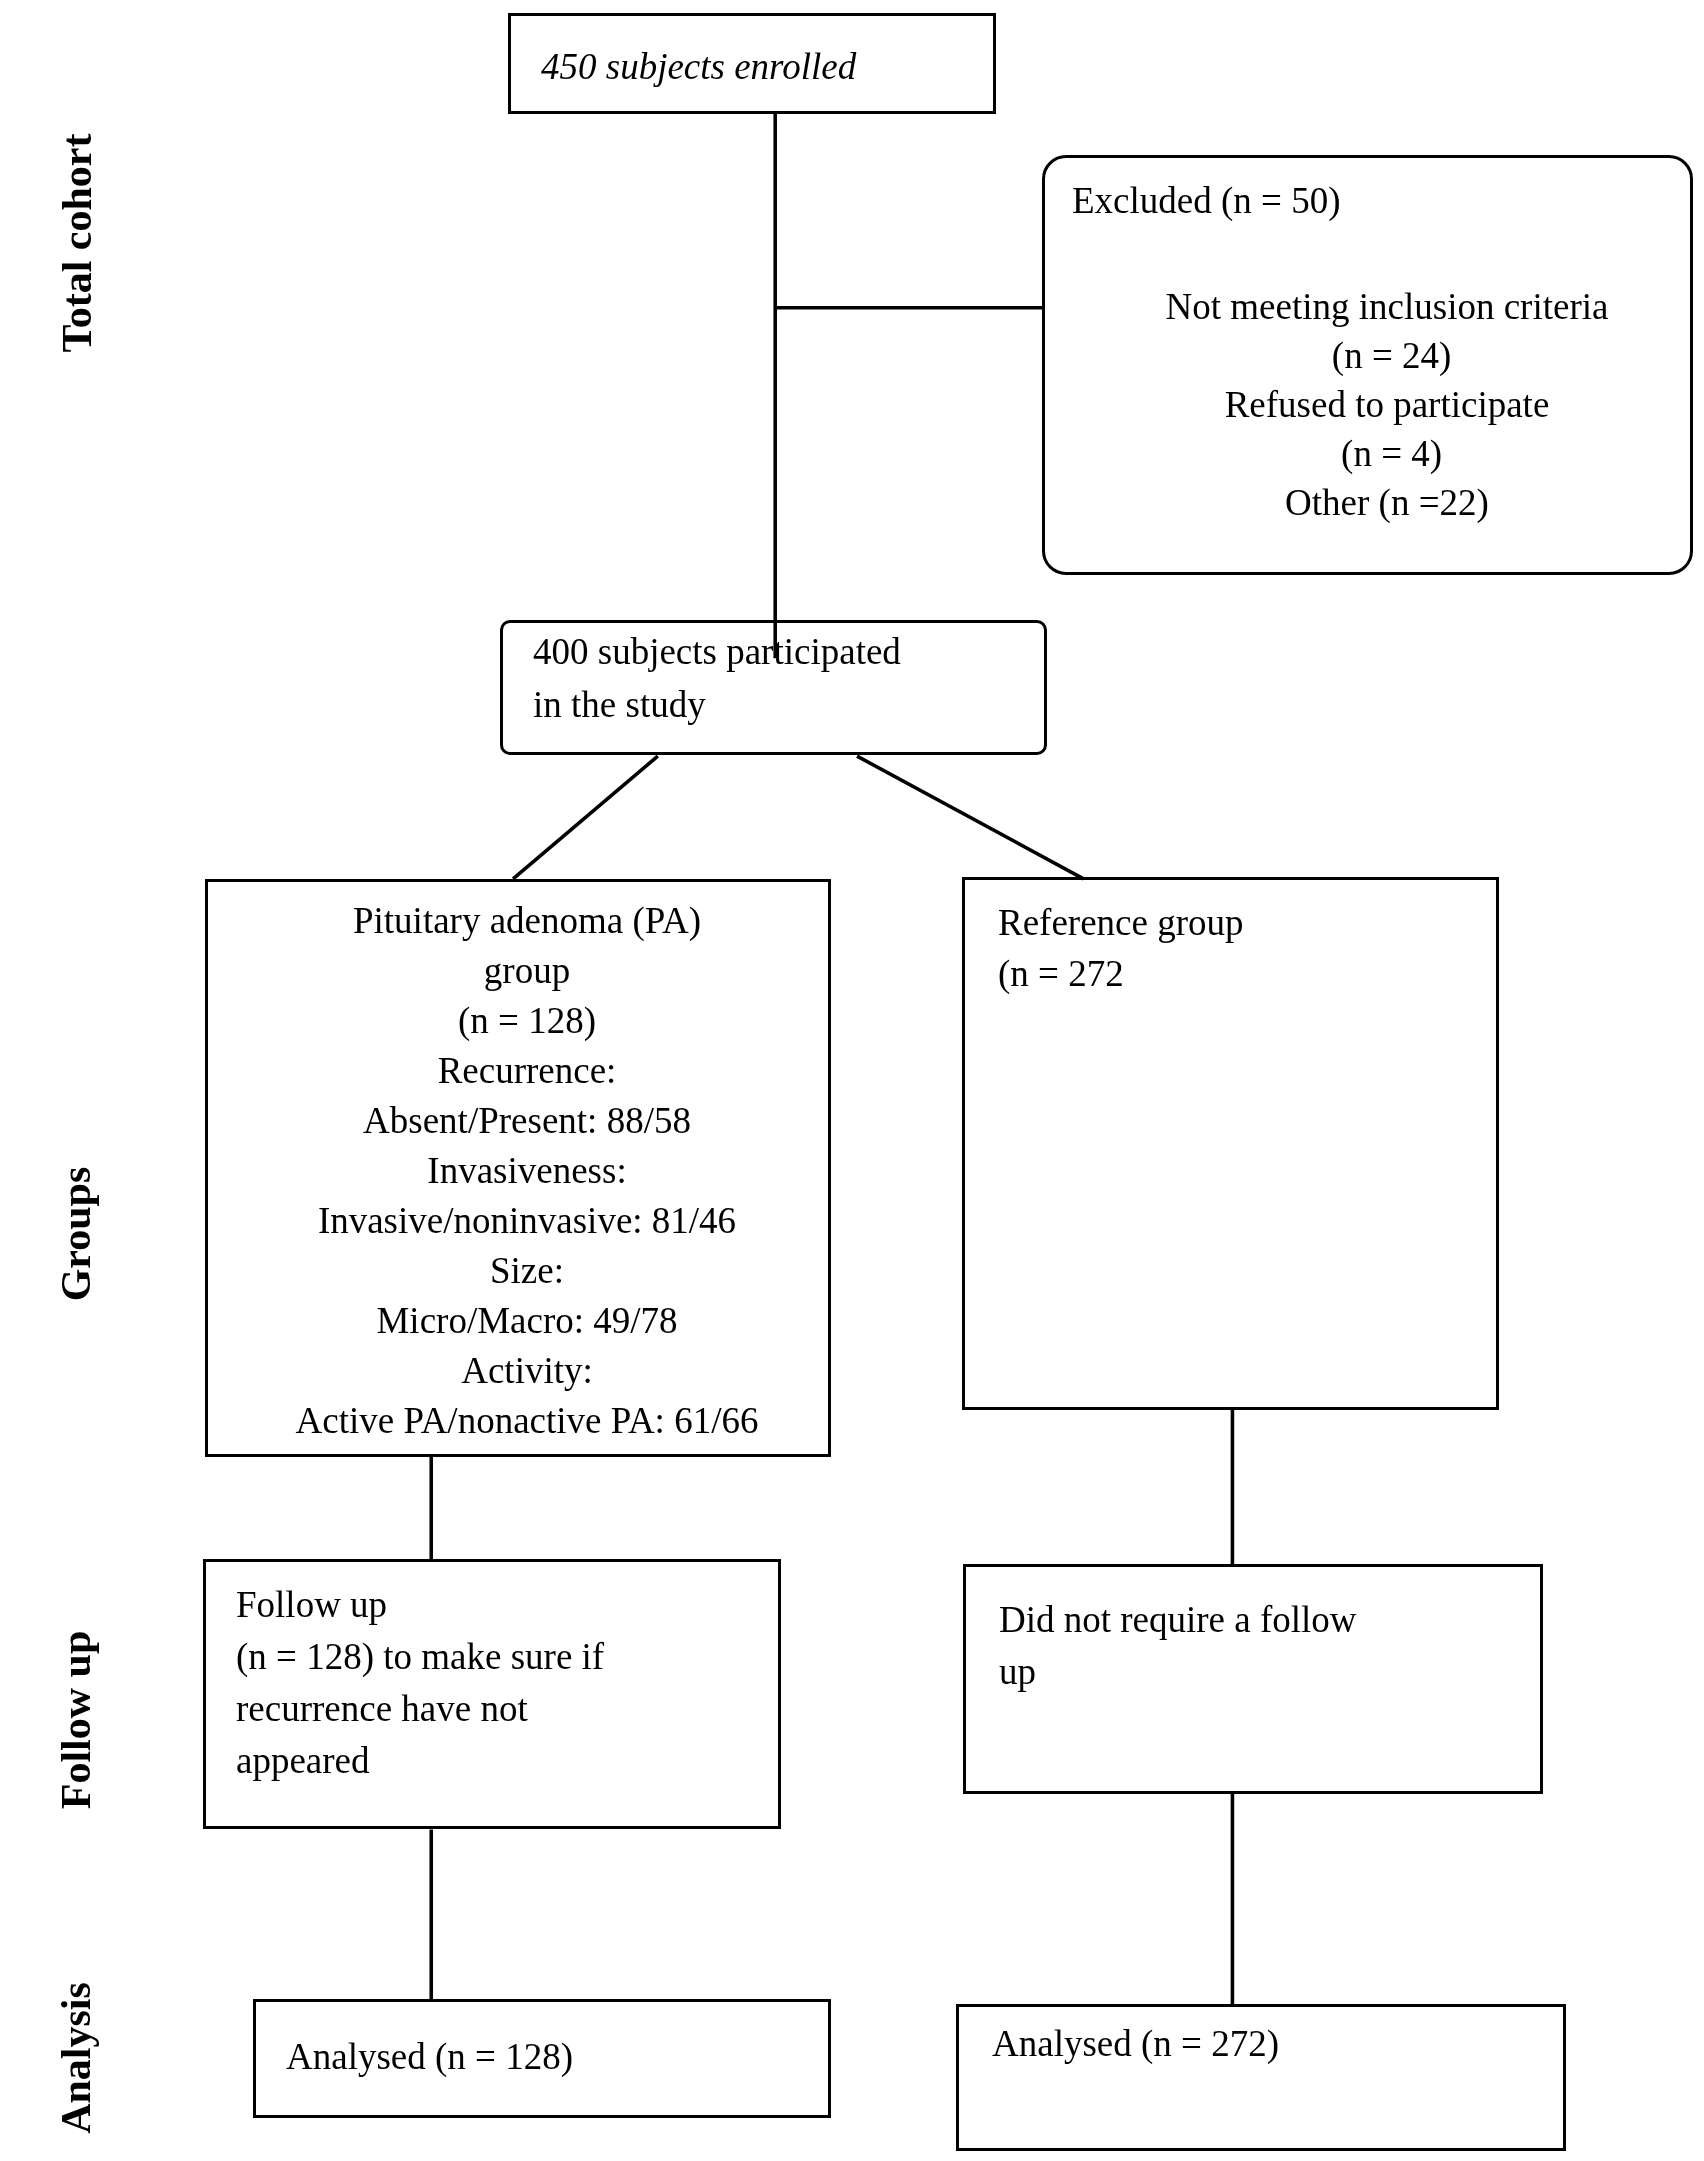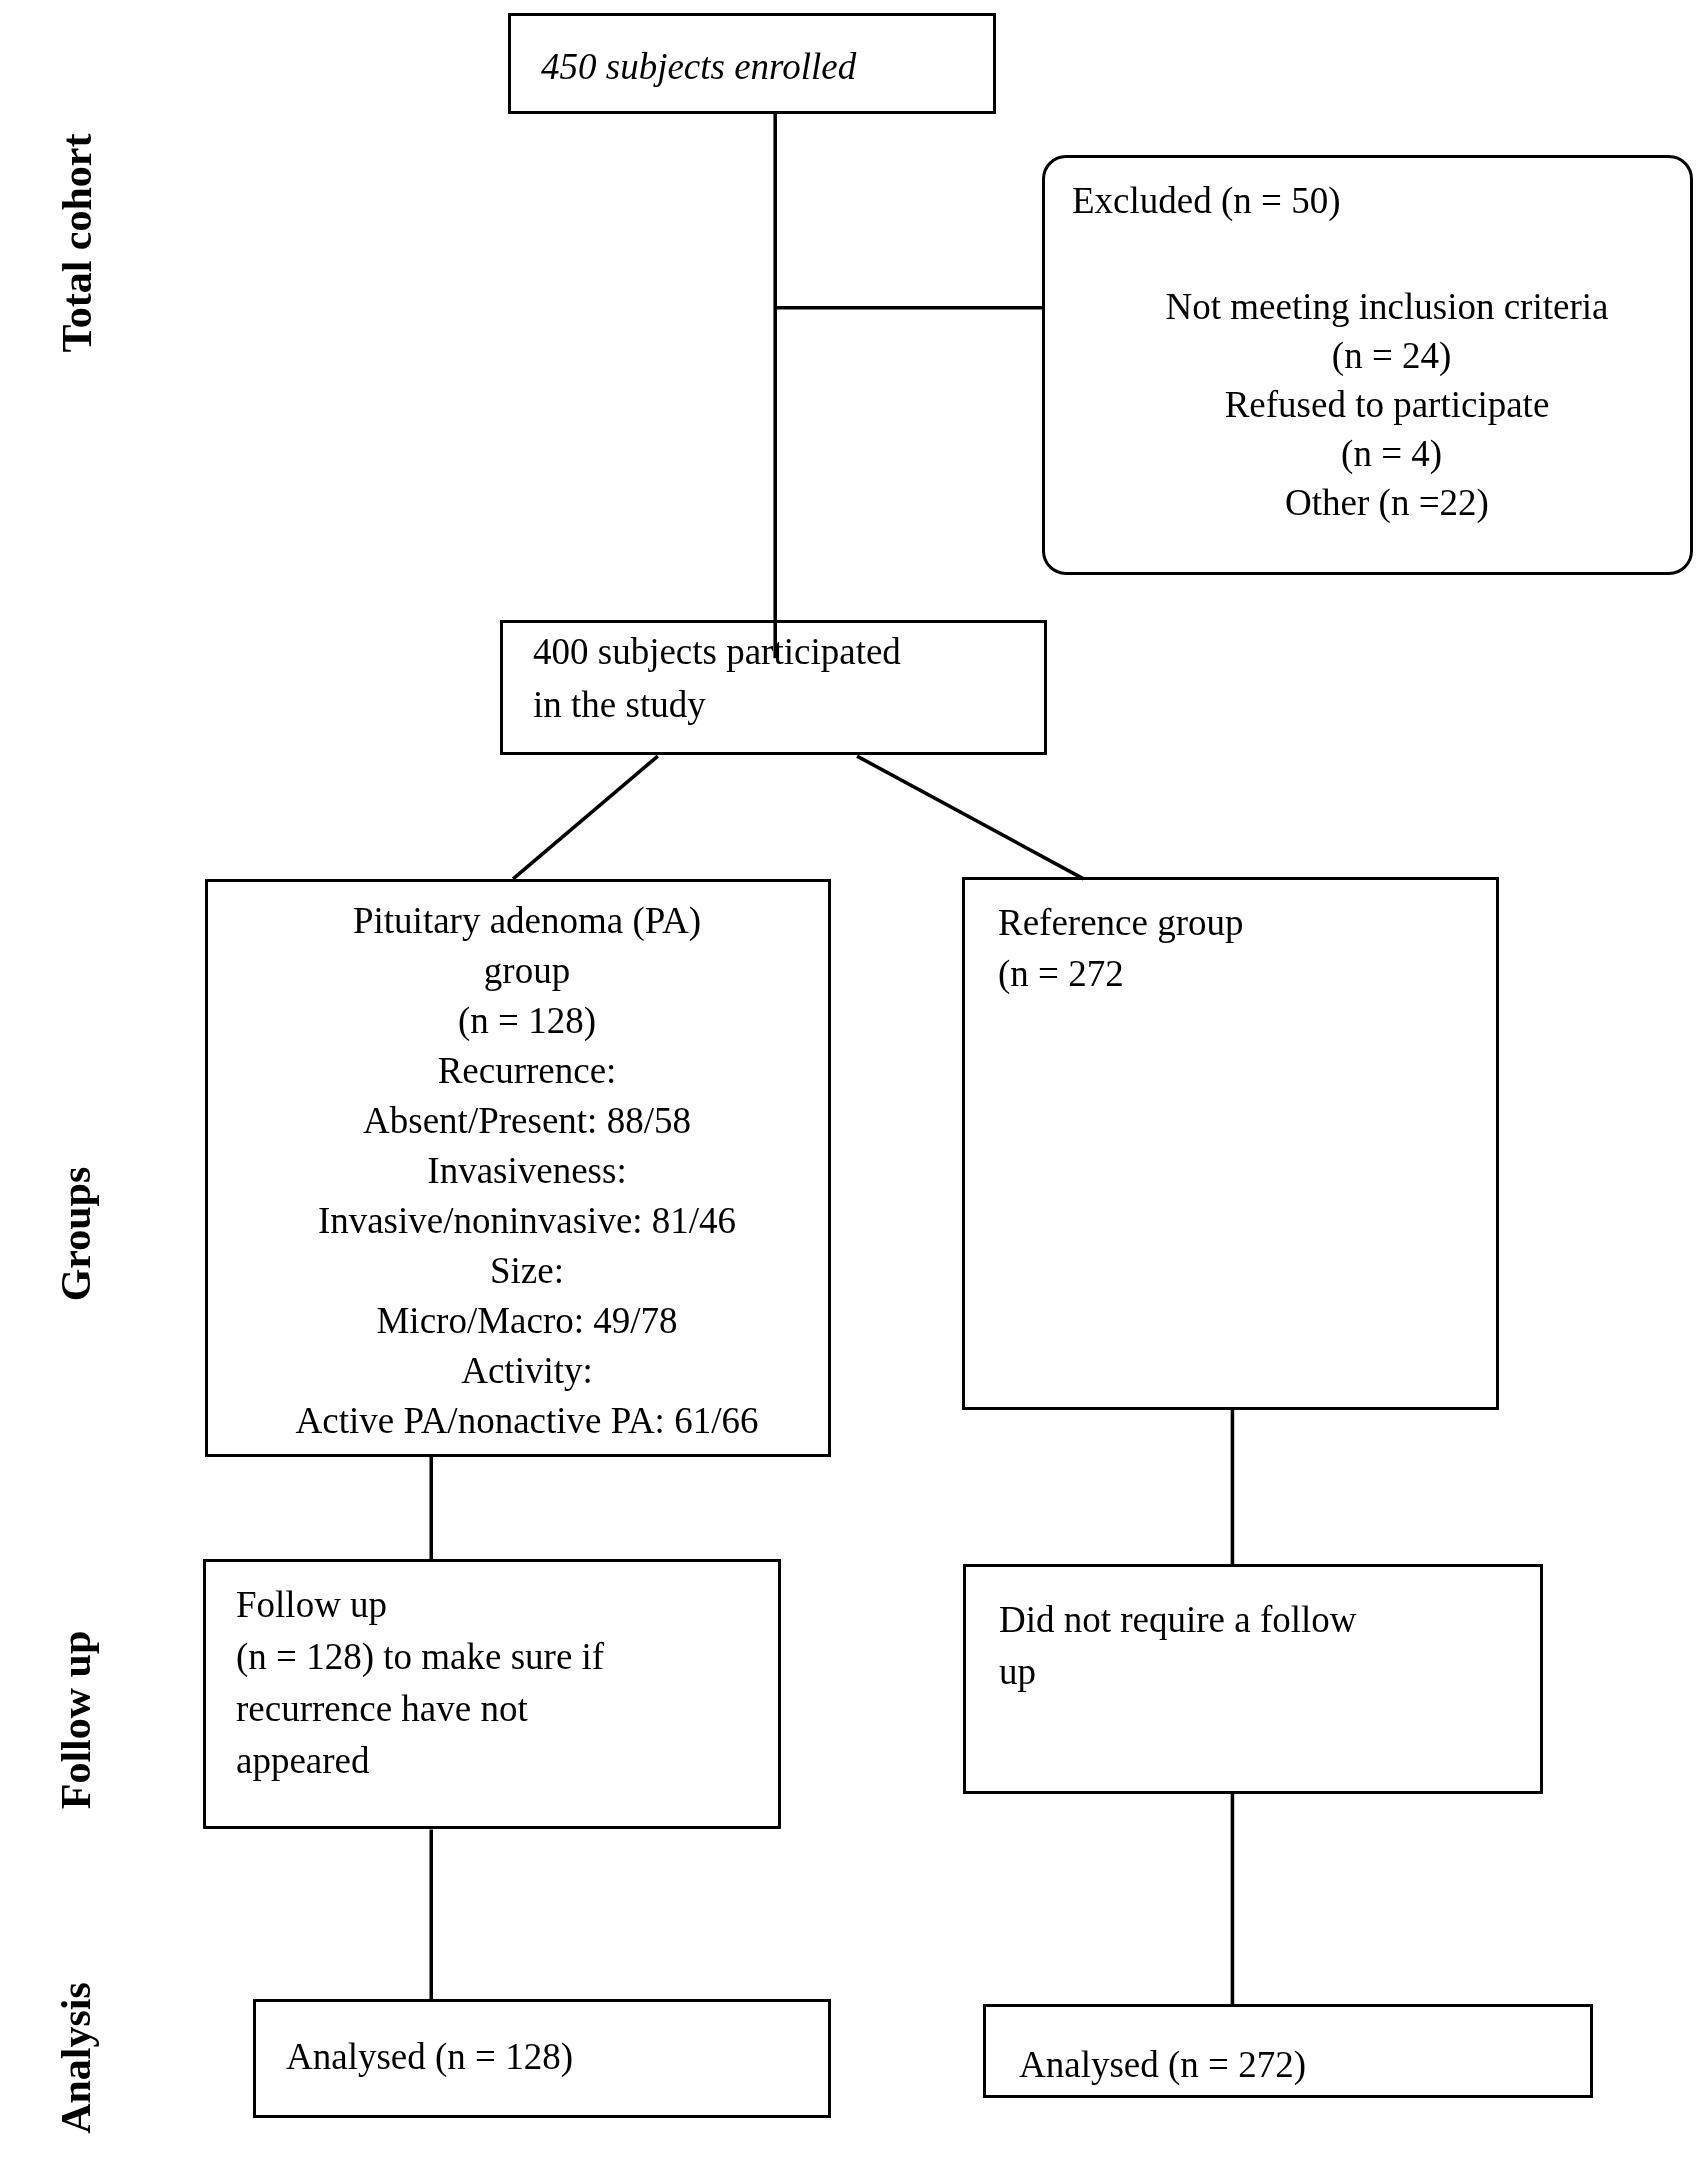--- a/index.html
+++ b/index.html
@@ -31,27 +31,27 @@
     font-weight:700;
     font-size:42px;
     white-space:nowrap;
     transform:translate(-50%,-50%) rotate(-90deg);
   }
   
   #box-enrolled        { left:508px;  top:13px;   width:488px;  height:101px; padding:25px 12px 0 30px;font-style:italic; }
   #box-excluded        { left:1042px; top:155px;  width:651px; height:420px; padding:16.6px 12px 0 27px;border-radius:24px; }
   #box-excluded .spacer{ height:55px; }
   #box-excluded .items { margin-left:24px; line-height:49px;text-align:center; }
-  #box-participated    { left:500px;  top:620px; width:547px;  height:135px; padding:2.4px 12px 0 30px;  line-height:53px; }
+  #box-participated    { left:500px;  top:620px; width:547px;  height:135px; padding:2.4px 12px 0 30px;  line-height:53px;border-radius:10px; }
   #box-pa-group        { left:205px;  top:879px; width:626px; height:578px; padding:14.2px 12px 0 30px; line-height:50px;text-align:center; }
   #box-reference-group { left:962px; top:877px; width:537px;  height:533px; padding:16.6px 12px 0 33px; line-height:51px; }
   #box-followup-pa     { left:203px;  top:1559px; width:578px;  height:270px; padding:16.6px 12px 0 30px; }
   #box-followup-ref    { left:963px; top:1564px; width:580px;  height:230px; padding:27px 12px 0 33px; }
   #box-analysed-pa     { left:209px;  top:1999px; width:578px;  height:119px; padding:28.5px 12px 0 30px;margin-left:44px; }
-  #box-analysed-ref    { left:983px; top:2004px; width:610px; height:94px; padding:32px 12px 0 33px; }
+  #box-analysed-ref    { left:956px; top:2004px; width:610px; height:147px; padding:11px 12px 0 33px; }
 </style>
 </head>
 <body>
 
 <div id="page-root">
 
   <svg id="connector-layer" viewBox="0 0 2873 3644" xmlns="http://www.w3.org/2000/svg">
     <line x1="1307" y1="190" x2="1307" y2="1110" stroke="#000000" stroke-width="6"></line>
     <line x1="1307" y1="519" x2="1757" y2="519" stroke="#000000" stroke-width="6"></line>
     <line x1="1109" y1="1275" x2="865" y2="1482" stroke="#000000" stroke-width="6"></line>

